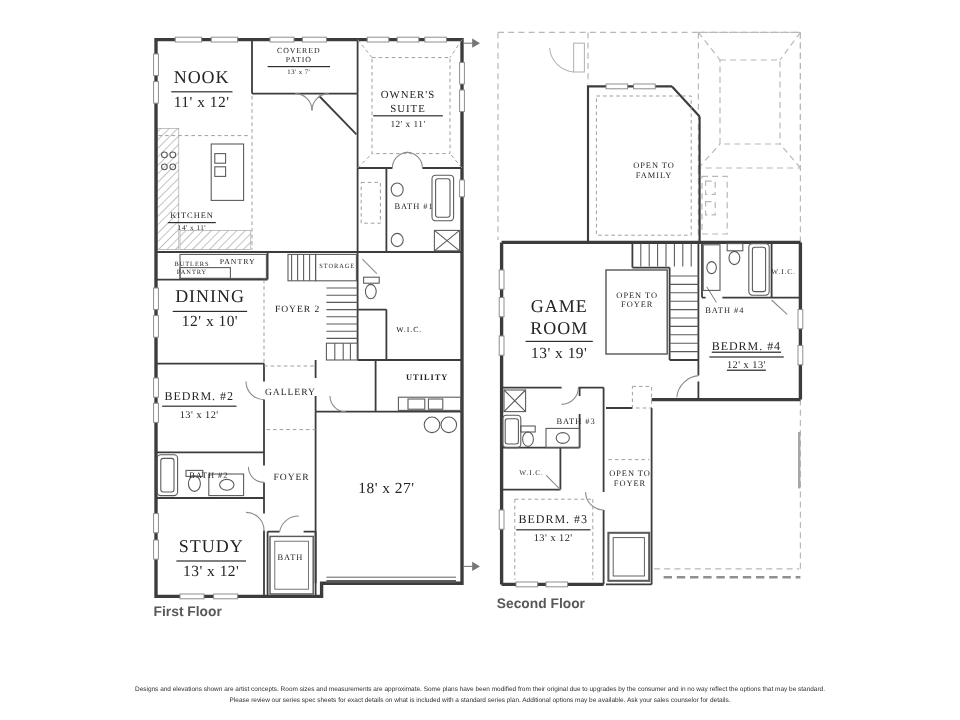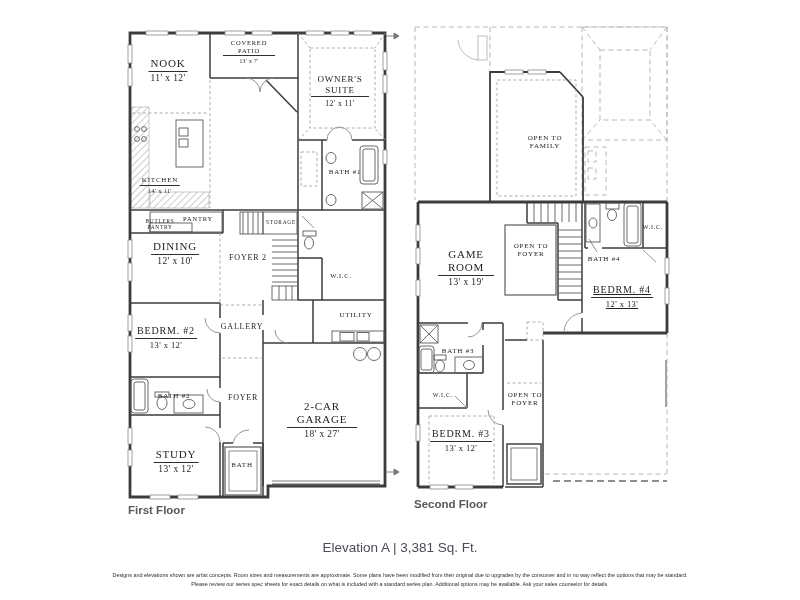--- a/index.html
+++ b/index.html
@@ -5,21 +5,21 @@
   html,body{margin:0;padding:0;background:#fff;}
   #stage{position:relative;width:800px;height:600px;background:#fff;overflow:hidden;
          font-family:"Liberation Sans","DejaVu Sans",sans-serif;}
   #plansvg{position:absolute;left:0;top:0;}
   .plan-label{position:absolute;transform:translateX(-50%);text-align:center;color:#242424;
       font-family:"Liberation Serif","DejaVu Serif",serif;line-height:1.18;white-space:nowrap;z-index:5;}
   .plan-label .nm{letter-spacing:0.8px;}
   .plan-label.u .nm{border-bottom:1.2px solid #2e2e2e;padding:0 2px 1px;margin-bottom:1.5px;}
   .plan-label .dm{font-size:86%;letter-spacing:0.4px;}
   .wrap .nm{white-space:normal;}
-  .f11{font-size:11px}.f10{font-size:10px}.f9{font-size:9px}.f8{font-size:8px}
+  .f11{font-size:15px}.f10{font-size:10px}.f9{font-size:9px}.f8{font-size:8px}
   .f7{font-size:7px}.f65{font-size:6.5px}.f6{font-size:6px}.f52{font-size:5.3px}
   .floor-title{position:absolute;font-size:11.5px;color:#585858;z-index:5;font-weight:bold;}
   .caption{position:absolute;left:0;right:0;top:540px;text-align:center;font-size:13.5px;color:#4b4c55;z-index:5;}
   .disclaimer{position:absolute;left:42px;right:42px;top:571px;text-align:center;font-size:5.4px;
       color:#2e2e2e;line-height:1.62;z-index:5;}
 </style>
 </head>
 <body>
 
 <div id="stage">
@@ -273,38 +273,37 @@
   <div class="plan-label u f11" style="left:175px;top:240px;">
     <div class="nm">DINING</div>
     <div class="dm">12' x 10'</div>
   </div>
   <div class="plan-label f8" style="left:248px;top:253px;">
     <div class="nm">FOYER 2</div>
   </div>
   <div class="plan-label f65" style="left:341px;top:272px;">
     <div class="nm">W.I.C.</div>
   </div>
-  <div class="plan-label f7" style="left:356px;top:311px;">
+  <div class="plan-label f7" style="left:356px;top:311px;font-weight:bold;">
     <div class="nm">UTILITY</div>
   </div>
   <div class="plan-label u f10" style="left:166px;top:325px;">
     <div class="nm">BEDRM. #2</div>
     <div class="dm">13' x 12'</div>
   </div>
   <div class="plan-label f8" style="left:242px;top:322px;">
     <div class="nm">GALLERY</div>
   </div>
   <div class="plan-label f7" style="left:174px;top:392px;">
     <div class="nm">BATH #2</div>
   </div>
   <div class="plan-label f8" style="left:243px;top:393px;">
     <div class="nm">FOYER</div>
   </div>
   <div class="plan-label u f11 wrap" style="left:322px;top:400px;width:70px;">
-    <div class="nm">2-CAR GARAGE</div>
     <div class="dm">18' x 27'</div>
   </div>
   <div class="plan-label u f11" style="left:176px;top:448px;">
     <div class="nm">STUDY</div>
     <div class="dm">13' x 12'</div>
   </div>
   <div class="plan-label f7" style="left:242px;top:461px;">
     <div class="nm">BATH</div>
   </div>
 
@@ -321,34 +320,33 @@
   <div class="plan-label f7" style="left:604px;top:255px;">
     <div class="nm">BATH #4</div>
   </div>
   <div class="plan-label f6" style="left:653px;top:224px;">
     <div class="nm">W.I.C.</div>
   </div>
   <div class="plan-label u f10" style="left:622px;top:284px;text-decoration:underline;">
     <div class="nm">BEDRM. #4</div>
     <div class="dm">12' x 13'</div>
   </div>
-  <div class="plan-label f7" style="left:458px;top:347px;">
+  <div class="plan-label f7" style="left:458px;top:347px;padding-left:44px;">
     <div class="nm">BATH #3</div>
   </div>
   <div class="plan-label f6" style="left:443px;top:392px;">
     <div class="nm">W.I.C.</div>
   </div>
   <div class="plan-label u f10" style="left:461px;top:428px;">
     <div class="nm">BEDRM. #3</div>
     <div class="dm">13' x 12'</div>
   </div>
   <div class="plan-label f7 wrap" style="left:525px;top:391px;width:42px;">
     <div class="nm">OPEN TO FOYER</div>
   </div>
 
   <div class="floor-title" style="left:128px;top:504px;">First Floor</div>
   <div class="floor-title" style="left:414px;top:498px;">Second Floor</div>
-  <div class="caption">Elevation A | 3,381 Sq. Ft.</div>
   <div class="disclaimer">
     <div>Designs and elevations shown are artist concepts. Room sizes and measurements are approximate. Some plans have been modified from their original due to upgrades by the consumer and in no way reflect the options that may be standard.</div>
     <div>Please review our series spec sheets for exact details on what is included with a standard series plan. Additional options may be available. Ask your sales counselor for details.</div>
   </div>
 </div>
 
 </body></html>

